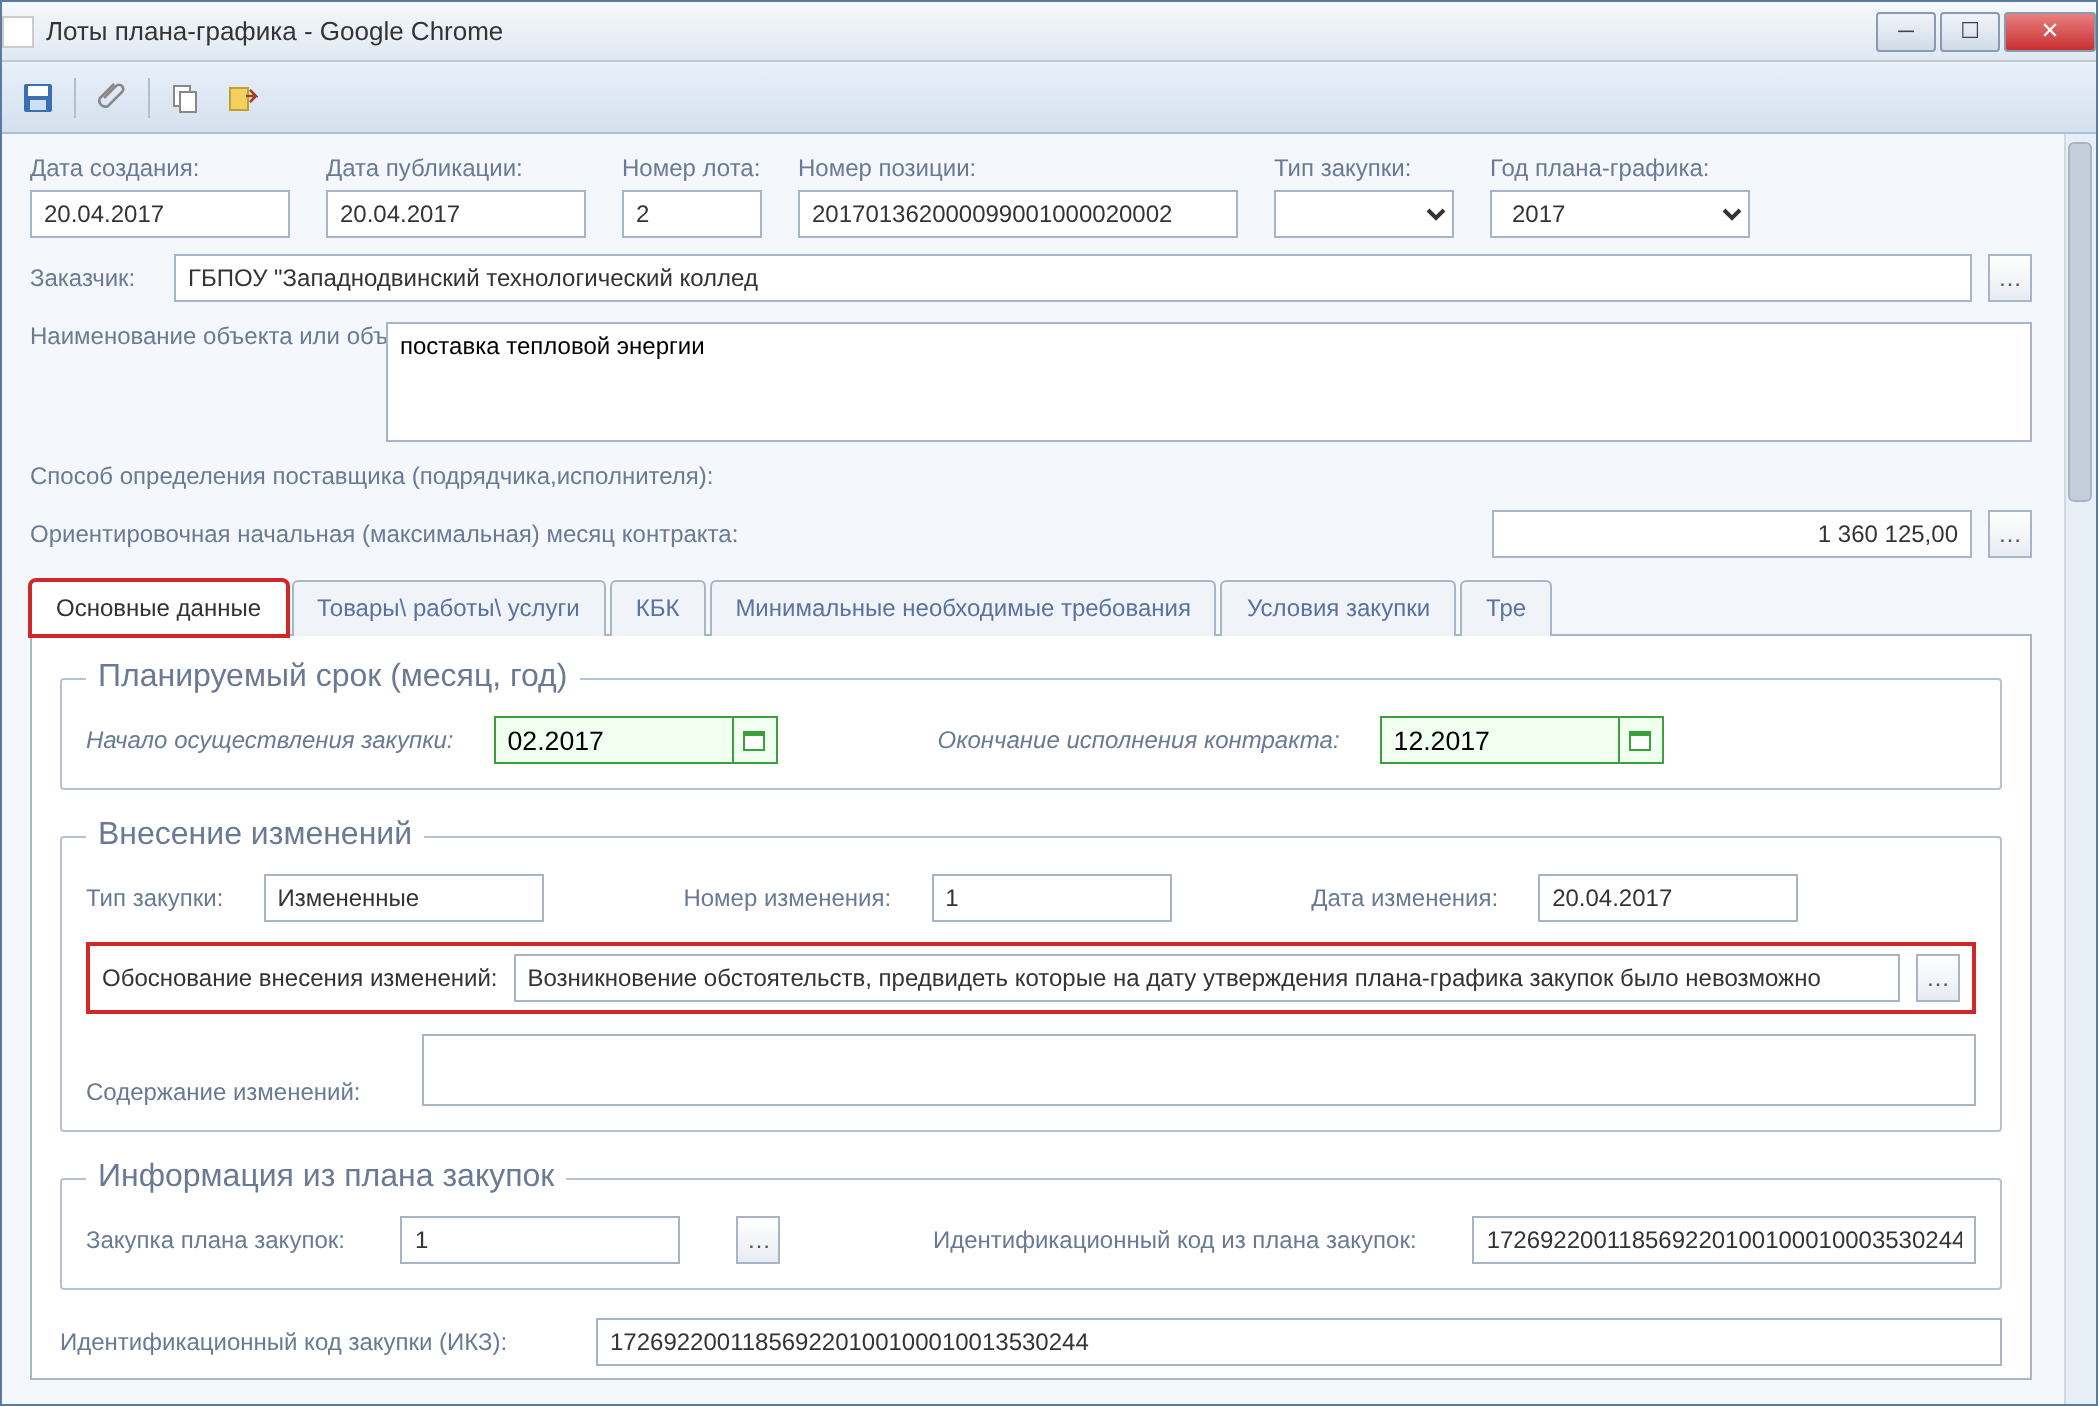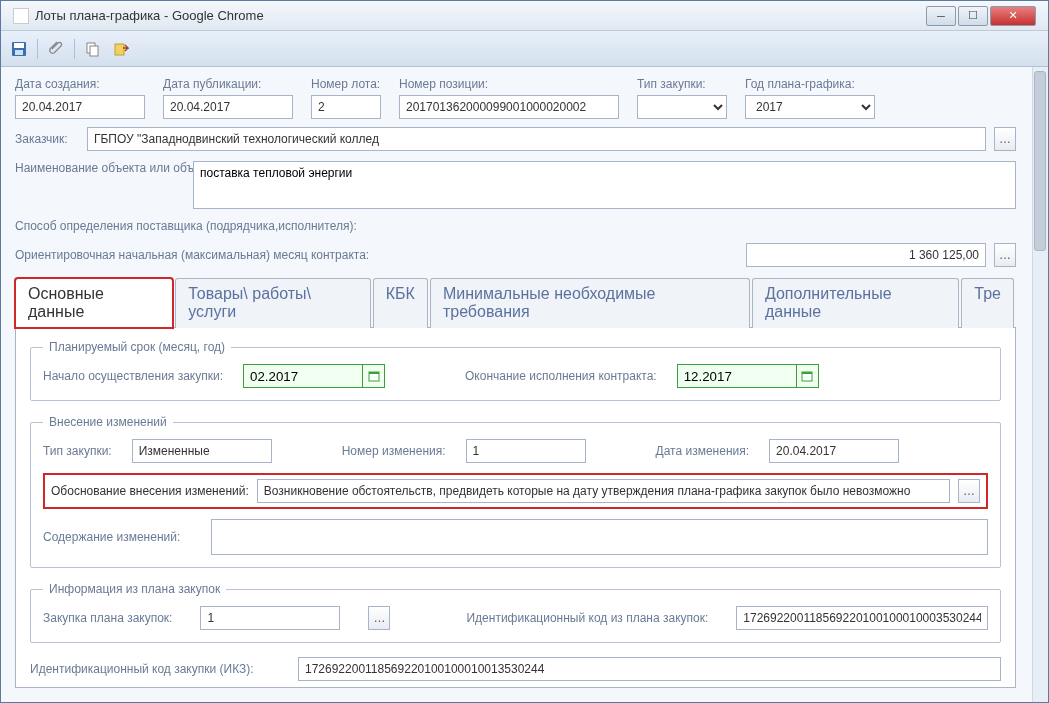--- a/index.html
+++ b/index.html
@@ -1,20 +1,20 @@
 <!DOCTYPE html>
 <html><head>
 <meta charset="utf-8">
 <style>
 * { box-sizing: border-box; margin: 0; padding: 0; }
 body { font-family: Arial, sans-serif; font-size: 12px; color: #333; background: #e8e8e8; }
 
 .window { width: 1049px; height: 703px; background: #fff; border: 1px solid #5a7aa0; display: flex; flex-direction: column; }
 
-.titlebar { height: 30px; background: linear-gradient(to bottom, #f5f8fc, #dfe8f2); display: flex; align-items: center; padding: 0 12px; border-bottom: 1px solid #c0c8d0; }
+.titlebar { height: 30px; background: linear-gradient(to bottom, #f5f8fc, #dfe8f2); display: flex; align-items: center; padding: 0 0; border-bottom: 1px solid #c0c8d0; }
 .titlebar .favicon { width: 16px; height: 16px; margin-right: 6px; border: 1px solid #ccc; background: #fff; }
 .titlebar .title { flex: 1; color: #333; font-size: 13px; }
 .win-btns { display: flex; gap: 2px; }
 .win-btn { width: 30px; height: 20px; border: 1px solid #8a9bb0; background: linear-gradient(to bottom, #f0f4fa, #d0dce8); display: flex; align-items: center; justify-content: center; font-size: 11px; color: #444; border-radius: 2px; }
 .win-btn.close { background: linear-gradient(to bottom, #e88080, #c83030); color: #fff; width: 46px; }
 
 .toolbar { height: 36px; background: linear-gradient(to bottom, #e8f0fa, #d4e0ee); border-bottom: 1px solid #b0c0d0; display: flex; align-items: center; padding: 0 8px; gap: 8px; }
 .tbtn { width: 20px; height: 20px; display: flex; align-items: center; justify-content: center; }
 .tbtn svg { width: 16px; height: 16px; }
 .tsep { width: 1px; height: 20px; background: #b0c0d0; }
@@ -32,31 +32,31 @@
 }
 .field textarea, .ta { border: 1px solid #a8b5c8; background: #fff; padding: 4px 6px; font-size: 12px; resize: none; font-family: inherit; width: 100%; }
 .readonly { background: #f0f2f5; color: #888; }
 
 .inline-row { display: flex; align-items: center; gap: 8px; margin-bottom: 10px; }
 .inline-row label { color: #6a7a95; font-size: 12px; white-space: nowrap; }
 .flex-fill { flex: 1; }
 .ell-btn { width: 22px; height: 24px; border: 1px solid #a8b5c8; background: linear-gradient(to bottom,#fff,#e8ecf2); display: inline-flex; align-items: center; justify-content: center; font-size: 12px; color: #555; }
 
 .tabs { display: flex; border-bottom: 1px solid #aab5c5; margin-top: 6px; }
-.tab { padding: 6px 12px; border: 1px solid #aab5c5; border-bottom: none; background: #f0f3f7; margin-right: 2px; font-size: 16px; color: #5a72a0; border-top-left-radius: 3px; border-top-right-radius: 3px; position: relative; top: 1px; }
+.tab { padding: 6px 12px; border: 1px solid #aab5c5; border-bottom: none; background: #f0f3f7; margin-right: 2px; font-size: 12px; color: #5a72a0; border-top-left-radius: 3px; border-top-right-radius: 3px; position: relative; top: 1px; }
 .tab.active { background: #fff; color: #333; border-bottom: 1px solid #fff; }
 .tab.highlight { outline: 2px solid #d02828; outline-offset: -1px; }
 
 .tab-body { border: 1px solid #aab5c5; border-top: none; background: #fff; padding: 12px 14px 6px 14px; }
 
 fieldset { border: 1px solid #b5c2d4; border-radius: 2px; padding: 10px 12px 12px 12px; margin-bottom: 14px; }
-fieldset legend { color: #6a7a95; font-size: 12px; padding: 0 6px; }
+fieldset legend { color: #6a7a95; font-size: 16px; padding: 0 6px; }
 
 .green-input { border: 1px solid #3aa03a; background: #f0fff0; height: 24px; padding: 0 6px; width: 120px; }
-.red-label { color: #c03030; font-weight: normal; }
+.red-label { color: #c03030; font-weight: normal; font-style: italic; }
 .cal-btn { width: 22px; height: 24px; border: 1px solid #3aa03a; border-left: none; background: #f0fff0; display: inline-flex; align-items: center; justify-content: center; }
 .f-group { display: flex; align-items: center; }
 
 .highlight-box { border: 2px solid #d02828; padding: 4px 6px; display: flex; align-items: center; gap: 8px; }
 
 .amount { text-align: right; height: 24px; width: 240px; }
 </style>
 </head>
 <body>
 
@@ -138,40 +138,40 @@
     </div>
 
     <div class="inline-row" style="margin-top:6px">
       <label style="width:64px">Заказчик:</label>
       <input class="inline-input flex-fill" value="ГБПОУ &quot;Западнодвинский технологический коллед" style="">
       <button class="ell-btn">…</button>
     </div>
 
     <div class="inline-row" style="align-items:flex-start">
       <label style="width:170px">Наименование объекта или объектов закупки:</label>
-      <textarea class="ta flex-fill" style="height: 48px;">поставка тепловой энергии</textarea>
+      <textarea class="ta flex-fill" style="height: 60px;">поставка тепловой энергии</textarea>
     </div>
 
     <div class="inline-row" style="align-items:flex-start">
       <label style="width:170px">Способ определения поставщика (подрядчика,исполнителя):</label>
     </div>
 
     <div class="inline-row">
       <label>Ориентировочная начальная (максимальная) месяц контракта:</label>
       <div style="flex:1"></div>
       <input class="inline-input amount" value="1 360 125,00" style="">
       <button class="ell-btn">…</button>
     </div>
 
     <div class="tabs">
       <div class="tab active highlight">Основные данные</div>
       <div class="tab">Товары\ работы\ услуги</div>
       <div class="tab">КБК</div>
       <div class="tab">Минимальные необходимые требования</div>
-      <div class="tab">Дополнительные данные</div>
+      <div class="tab">Условия закупки</div>
       <div class="tab">Тре</div>
     </div>
 
     <div class="tab-body">
 
       <fieldset>
         <legend>Планируемый срок (месяц, год)</legend>
         <div class="inline-row" style="margin-bottom:0;gap:20px">
           <label class="red-label">Начало осуществления закупки:</label>
           <div class="f-group">
@@ -210,21 +210,21 @@
           <label>Дата изменения:</label>
           <input class="inline-input" style="width: 130px;" value="20.04.2017">
         </div>
 
         <div class="highlight-box" style="margin-bottom:10px">
           <label>Обоснование внесения изменений:</label>
           <input class="inline-input flex-fill" value="Возникновение обстоятельств, предвидеть которые на дату утверждения плана-графика закупок было невозможно" style="">
           <button class="ell-btn">…</button>
         </div>
 
-        <div class="inline-row" style="align-items:center;margin-bottom:0">
+        <div class="inline-row" style="align-items:flex-end;margin-bottom:0">
           <label style="width:160px">Содержание изменений:</label>
           <textarea class="ta flex-fill" style="height: 36px;"></textarea>
         </div>
       </fieldset>
 
       <fieldset>
         <legend>Информация из плана закупок</legend>
         <div class="inline-row" style="gap:28px;margin-bottom:0">
           <label>Закупка плана закупок:</label>
           <input class="inline-input" style="width: 140px;" value="1">

